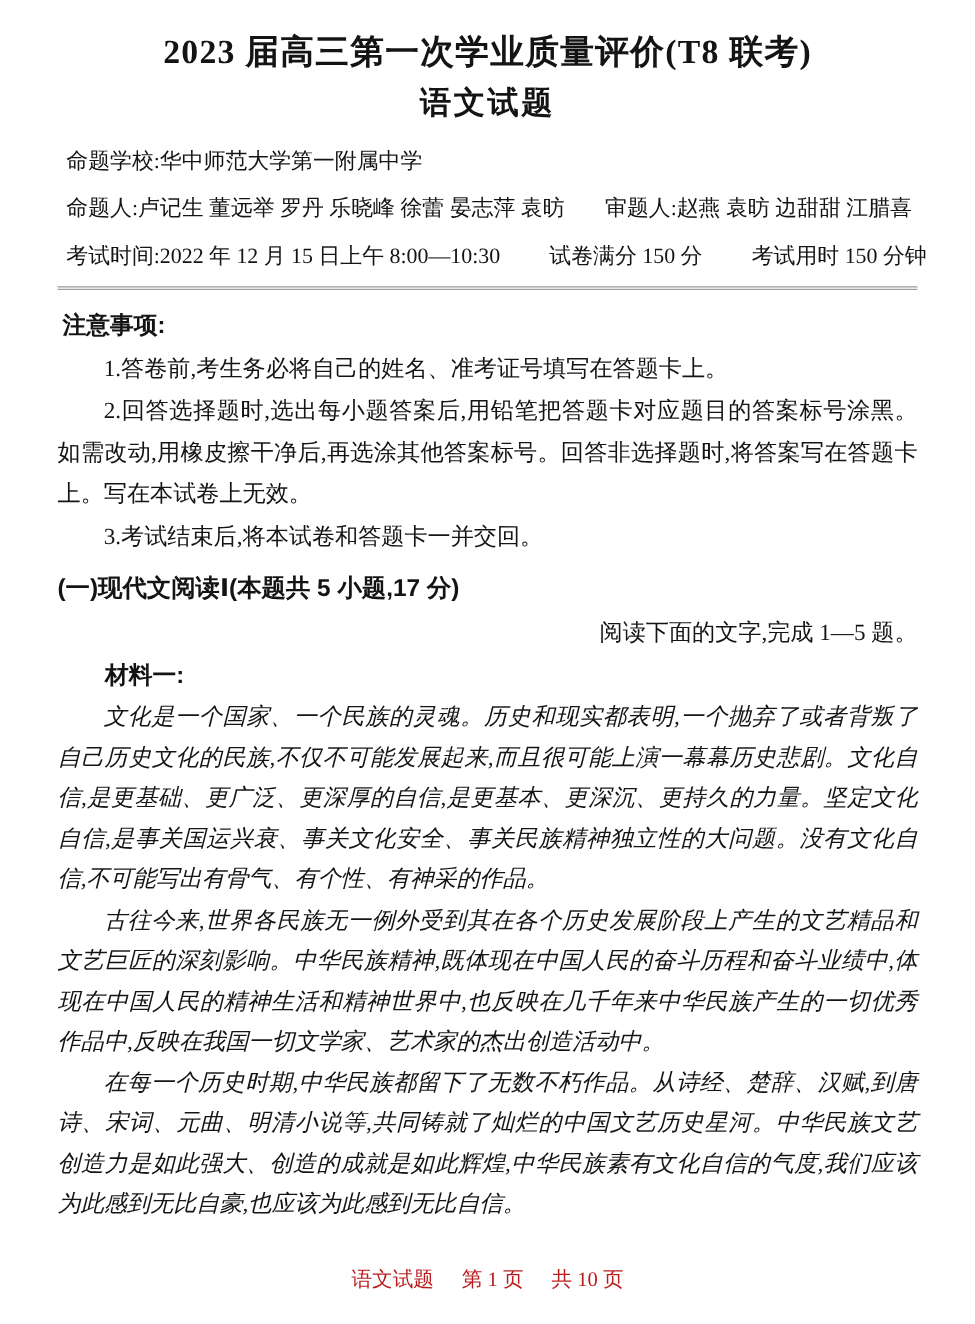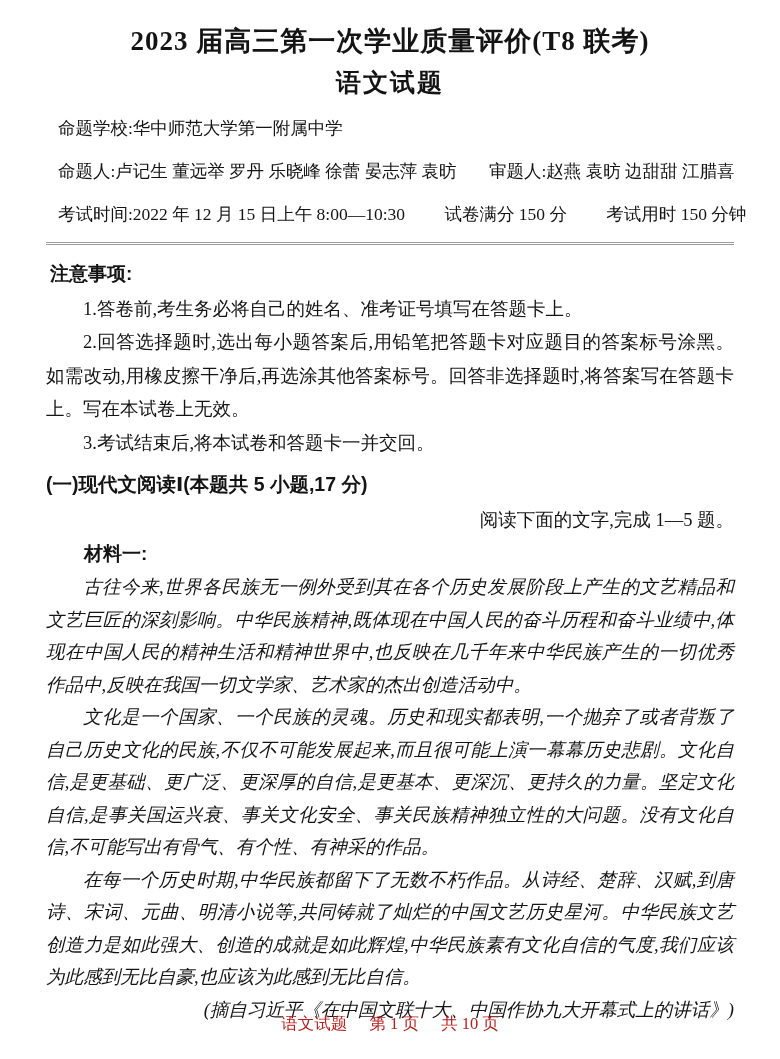--- a/index.html
+++ b/index.html
@@ -27,21 +27,21 @@
   .subject {
     text-align: center;
     font-size: 25px;
     font-weight: bold;
     line-height: 32px;
     margin: 9px 0 0 0;
     letter-spacing: 2px;
   }
   
   .info { margin-top: 14px; font-size: 17.5px; }
-  .info p { margin: 12px; line-height: 31px; white-space: nowrap; }
+  .info p { margin: 7px; line-height: 31px; white-space: nowrap; }
   .gap-2em { margin-left: 2em; }
   .gap-15em { margin-left: 1.6em; }
   
   .double-rule {
     margin-top: 9px;
     height: 2.5px;
     border-top: 1.5px solid #9b9b9b;
     border-bottom: 1.5px solid #9b9b9b;
   }
   
@@ -146,24 +146,23 @@
     <p class="item">1.答卷前,考生务必将自己的姓名、准考证号填写在答题卡上。</p>
     <p class="item">2.回答选择题时,选出每小题答案后,用铅笔把答题卡对应题目的答案标号涂黑。如需改动,用橡皮擦干净后,再选涂其他答案标号。回答非选择题时,将答案写在答题卡上。写在本试卷上无效。</p>
     <p class="item">3.考试结束后,将本试卷和答题卡一并交回。</p>
   </div>
 
   <p class="section-subheading">(一)现代文阅读Ⅰ(本题共 5 小题,17 分)</p>
   <p class="instruction">阅读下面的文字,完成 1—5 题。</p>
   <p class="material-label">材料一:</p>
 
   <div class="material">
+    <p>文化是一个国家、一个民族的灵魂。历史和现实都表明,一个抛弃了或者背叛了自己历史文化的民族,不仅不可能发展起来,而且很可能上演一幕幕历史悲剧。文化自信,是更基础、更广泛、更深厚的自信,是更基本、更深沉、更持久的力量。坚定文化自信,是事关国运兴衰、事关文化安全、事关民族精神独立性的大问题。没有文化自信,不可能写出有骨气、有个性、有神采的作品。</p>
     <p>古往今来,世界各民族无一例外受到其在各个历史发展阶段上产生的文艺精品和文艺巨匠的深刻影响。中华民族精神,既体现在中国人民的奋斗历程和奋斗业绩中,体现在中国人民的精神生活和精神世界中,也反映在几千年来中华民族产生的一切优秀作品中,反映在我国一切文学家、艺术家的杰出创造活动中。</p>
-    <p>文化是一个国家、一个民族的灵魂。历史和现实都表明,一个抛弃了或者背叛了自己历史文化的民族,不仅不可能发展起来,而且很可能上演一幕幕历史悲剧。文化自信,是更基础、更广泛、更深厚的自信,是更基本、更深沉、更持久的力量。坚定文化自信,是事关国运兴衰、事关文化安全、事关民族精神独立性的大问题。没有文化自信,不可能写出有骨气、有个性、有神采的作品。</p>
     <p>在每一个历史时期,中华民族都留下了无数不朽作品。从诗经、楚辞、汉赋,到唐诗、宋词、元曲、明清小说等,共同铸就了灿烂的中国文艺历史星河。中华民族文艺创造力是如此强大、创造的成就是如此辉煌,中华民族素有文化自信的气度,我们应该为此感到无比自豪,也应该为此感到无比自信。</p>
-    <p class="attribution">(摘自习近平《在中国文联十大、中国作协九大开幕式上的讲话》)</p>
   </div>
 
   <div class="footer">
     <span>语文试题</span>
     <span>第 1 页</span>
     <span>共 10 页</span>
   </div>
 
 </div>
 

